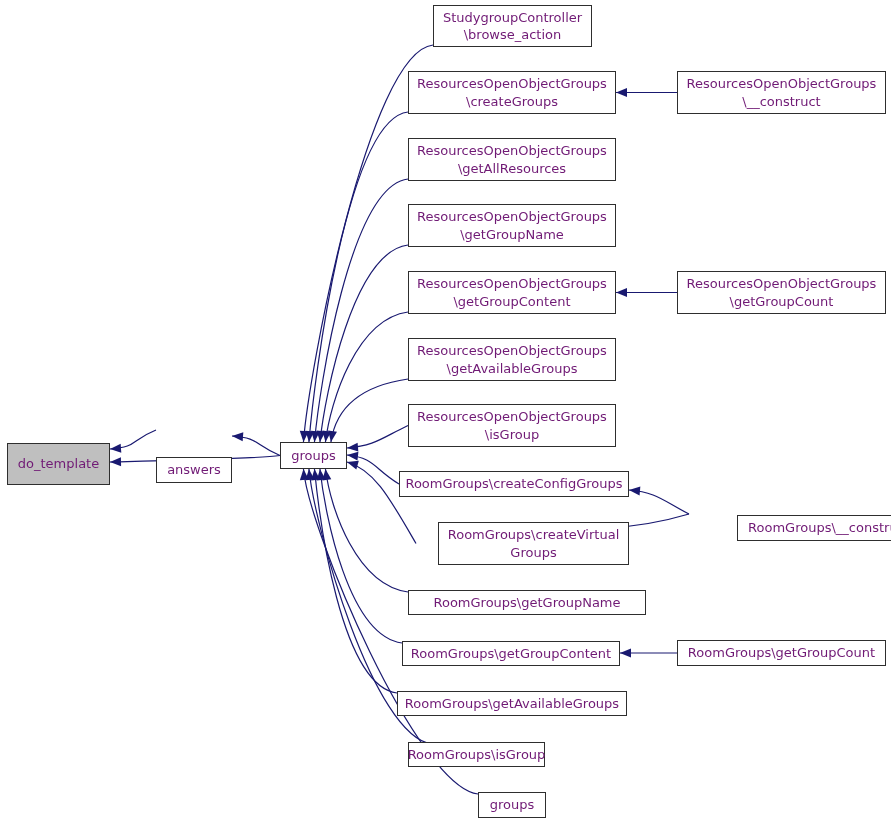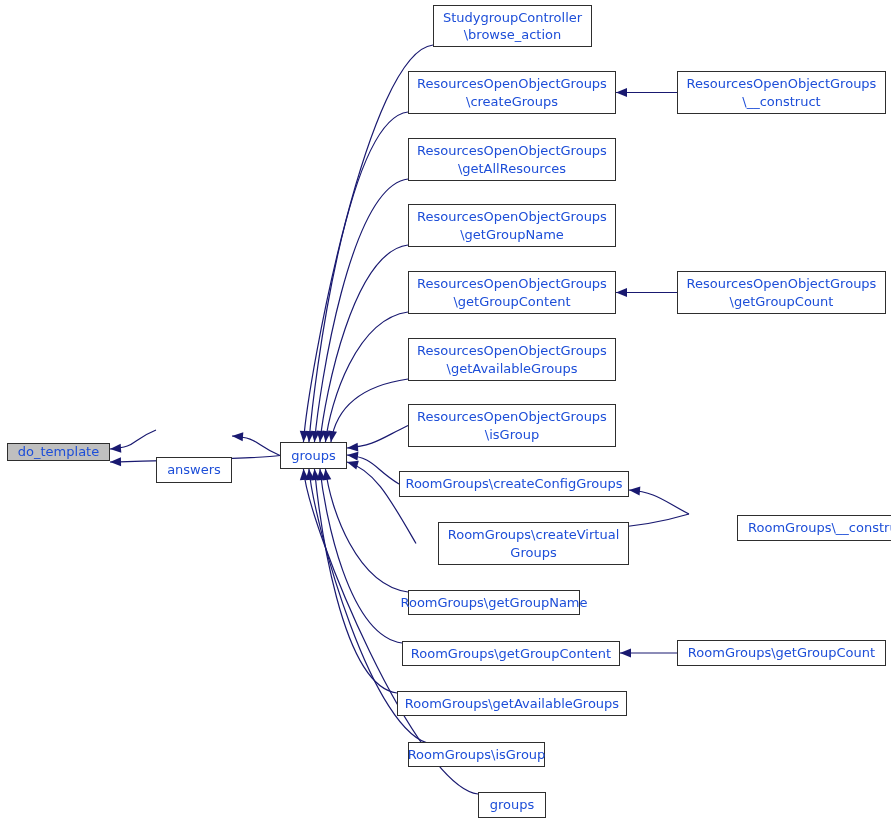--- a/index.html
+++ b/index.html
@@ -11,21 +11,21 @@
     overflow:hidden;
   }
   #edge-layer{position:absolute;left:0;top:0;width:891px;height:824px;}
   .node{
     position:absolute;
     box-sizing:border-box;
     display:flex;align-items:center;justify-content:center;
     text-align:center;
     background:#ffffff;
     border:1px solid #2e2e2e;
-    color:#1d4ed8;
+    color:#701a75;
     font-size:13px;
     line-height:1.34;
     white-space:pre-line;
     cursor:pointer;
   }
   .node.hl{background:#bfbfbf;cursor:default;}
 </style>
 </head>
 <body>
 
@@ -69,41 +69,41 @@
       <polygon points="616,92.5 627,88 627,97" fill="#191970"></polygon>
       <path d="M 677 292.5 C 651 292.5, 644 292.5, 616 292.5" fill="none" stroke="#191970" stroke-width="1.2"></path>
       <polygon points="616,292.5 627,288 627,297" fill="#191970"></polygon>
       <path d="M 689 514 C 663 500.8, 657 492.4, 629 490" fill="none" stroke="#191970" stroke-width="1.2"></path>
       <polygon points="629,490 640.3441182755182,486.4558526341229 639.5755080034003,495.4229724754986" fill="#191970"></polygon>
       <path d="M 689 514 C 663 521.7, 635 526.6, 607 528" fill="none" stroke="#191970" stroke-width="1.2"></path>
       <polygon points="607,528 617.7615564514089,522.9563006886669 618.2109950039038,531.9450717385675" fill="#191970"></polygon>
       <path d="M 677 653 C 651 653, 648 653, 620 653" fill="none" stroke="#191970" stroke-width="1.2"></path>
       <polygon points="620,653 631,648.5 631,657.5" fill="#191970"></polygon>
     </svg>
-<div class="node hl" style="left: 7px; top: 443px; width: 103px; height: 18px;">do_template</div>
+<div class="node hl" style="left: 7px; top: 443px; width: 103px; height: 42px;">do_template</div>
     <div class="node" style="left: 156px; top: 417px; width: 76px; height: 26px; margin-top: 40px;">answers</div>
     <div class="node" style="left: 280px; top: 442px; width: 67px; height: 27px;">groups</div>
     <div class="node" style="left: 433px; top: 5px; width: 159px; height: 42px;">StudygroupController
 \browse_action</div>
     <div class="node" style="left: 408px; top: 71px; width: 208px; height: 43px;">ResourcesOpenObjectGroups
 \createGroups</div>
     <div class="node" style="left: 408px; top: 138px; width: 208px; height: 43px;">ResourcesOpenObjectGroups
 \getAllResources</div>
     <div class="node" style="left: 408px; top: 204px; width: 208px; height: 43px;">ResourcesOpenObjectGroups
 \getGroupName</div>
     <div class="node" style="left: 408px; top: 271px; width: 208px; height: 43px;">ResourcesOpenObjectGroups
 \getGroupContent</div>
     <div class="node" style="left: 408px; top: 338px; width: 208px; height: 43px;">ResourcesOpenObjectGroups
 \getAvailableGroups</div>
     <div class="node" style="left: 408px; top: 404px; width: 208px; height: 43px;">ResourcesOpenObjectGroups
 \isGroup</div>
     <div class="node" style="left: 399px; top: 471px; width: 230px; height: 26px;">RoomGroups\createConfigGroups</div>
     <div class="node" style="left: 416px; top: 522px; width: 191px; height: 43px; margin-left: 22px;">RoomGroups\createVirtual
 Groups</div>
-    <div class="node" style="left: 408px; top: 590px; width: 172px; height: 25px;">RoomGroups\getGroupName</div>
+    <div class="node" style="left: 408px; top: 590px; width: 238px; height: 25px;">RoomGroups\getGroupName</div>
     <div class="node" style="left: 402px; top: 641px; width: 218px; height: 25px;">RoomGroups\getGroupContent</div>
     <div class="node" style="left: 397px; top: 691px; width: 230px; height: 25px;">RoomGroups\getAvailableGroups</div>
     <div class="node" style="left: 408px; top: 742px; width: 137px; height: 25px;">RoomGroups\isGroup</div>
     <div class="node" style="left: 478px; top: 792px; width: 68px; height: 26px;">groups</div>
     <div class="node" style="left: 677px; top: 71px; width: 209px; height: 43px;">ResourcesOpenObjectGroups
 \__construct</div>
     <div class="node" style="left: 677px; top: 271px; width: 209px; height: 43px;">ResourcesOpenObjectGroups
 \getGroupCount</div>
     <div class="node" style="left: 689px; top: 515px; width: 184px; height: 26px; margin-left: 48px;">RoomGroups\__construct</div>
     <div class="node" style="left: 677px; top: 640px; width: 209px; height: 26px;">RoomGroups\getGroupCount</div>

